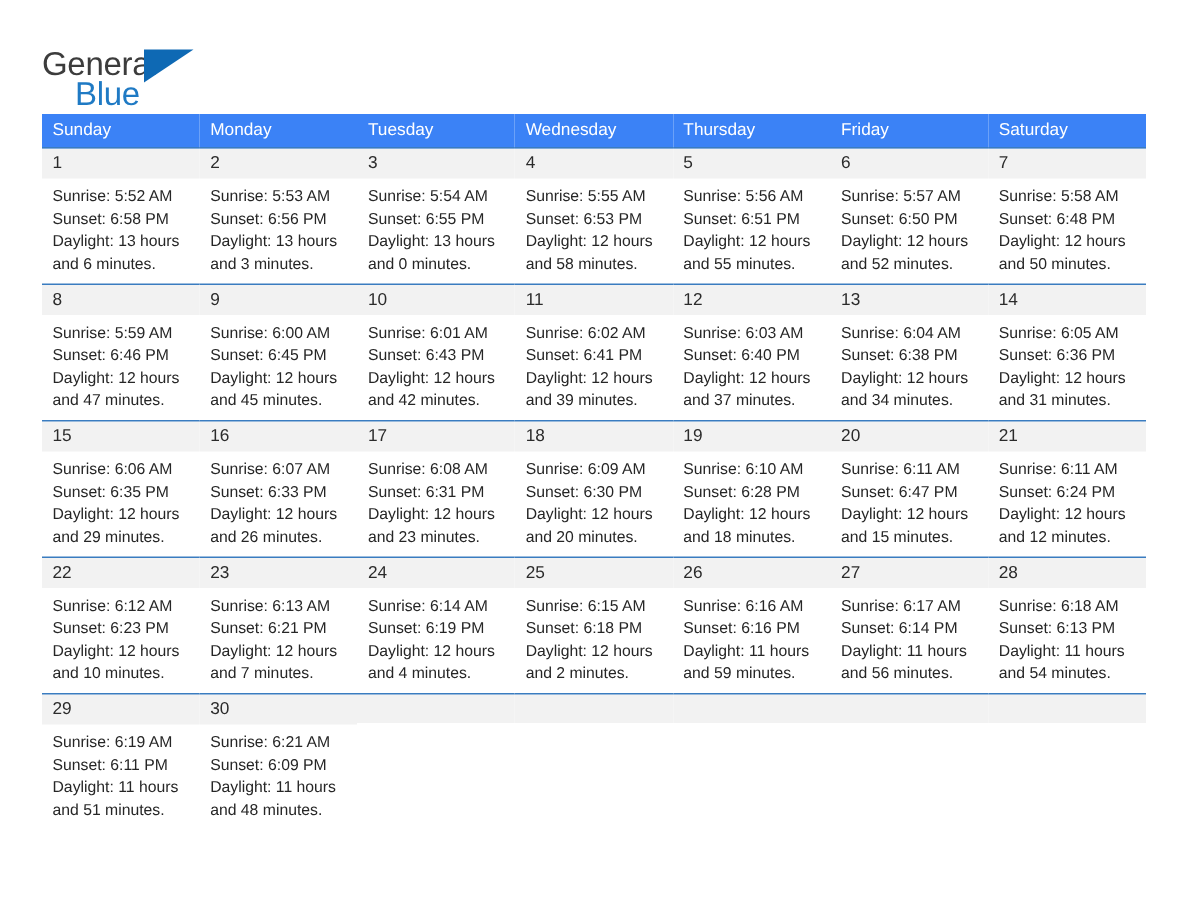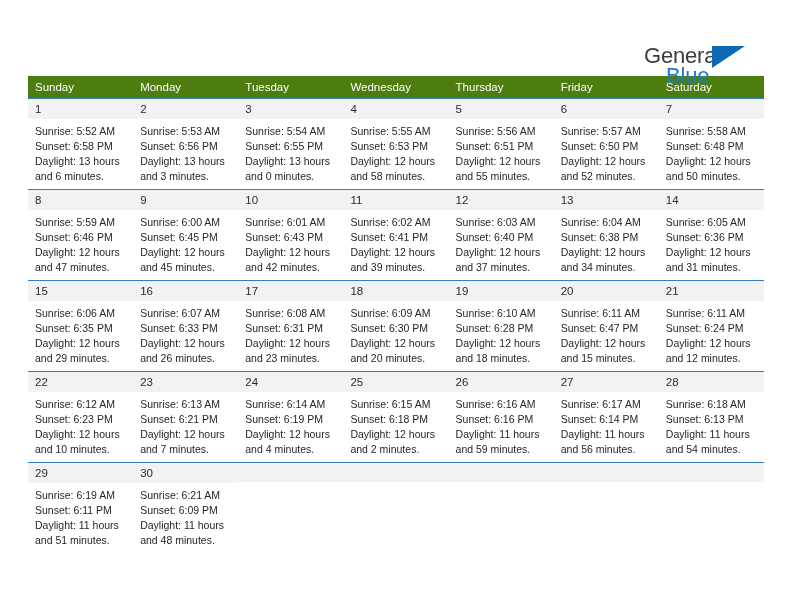--- a/index.html
+++ b/index.html
@@ -19,23 +19,23 @@
     position: relative;
     width: 792px;
     height: 612px;
     box-sizing: border-box;
     padding: 0 28px;
   }
 
   
   .masthead {
     display: flex;
-    justify-content: flex-end;
+    justify-content: flex-start;
     align-items: flex-start;
-    padding-top: 41px;
+    padding-top: 28px;
     height: 70px;
     box-sizing: border-box;
   }
   .brand {
     position: relative;
     width: 120px;
     height: 52px;
     line-height: 1;
     user-select: none;
   }
@@ -83,21 +83,21 @@
   }
 
   
   .calendar {
     width: 736px;
     border-collapse: collapse;
     table-layout: fixed;
     margin-top: 6px;
   }
   .calendar th {
-    background: #4d7c0f;
+    background: #3b82f6;
     color: #ffffff;
     font-size: 11.5px;
     font-weight: normal;
     text-align: left;
     padding: 5px 0 5px 7px;
     border: none;
     height: 11px;
   }
   .calendar td {
     vertical-align: top;

